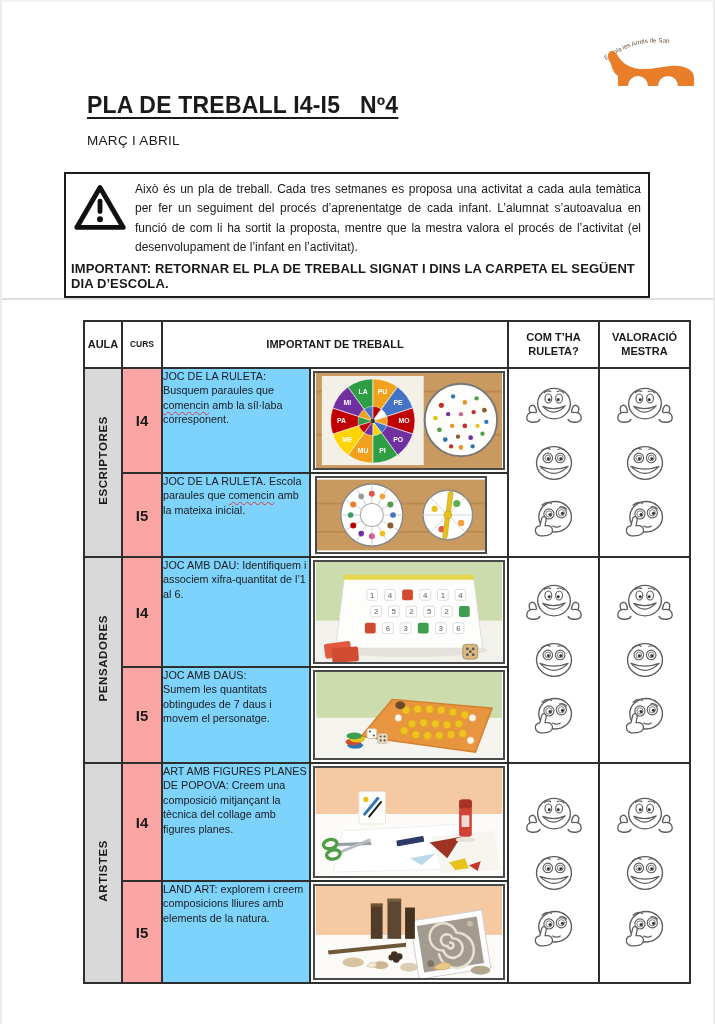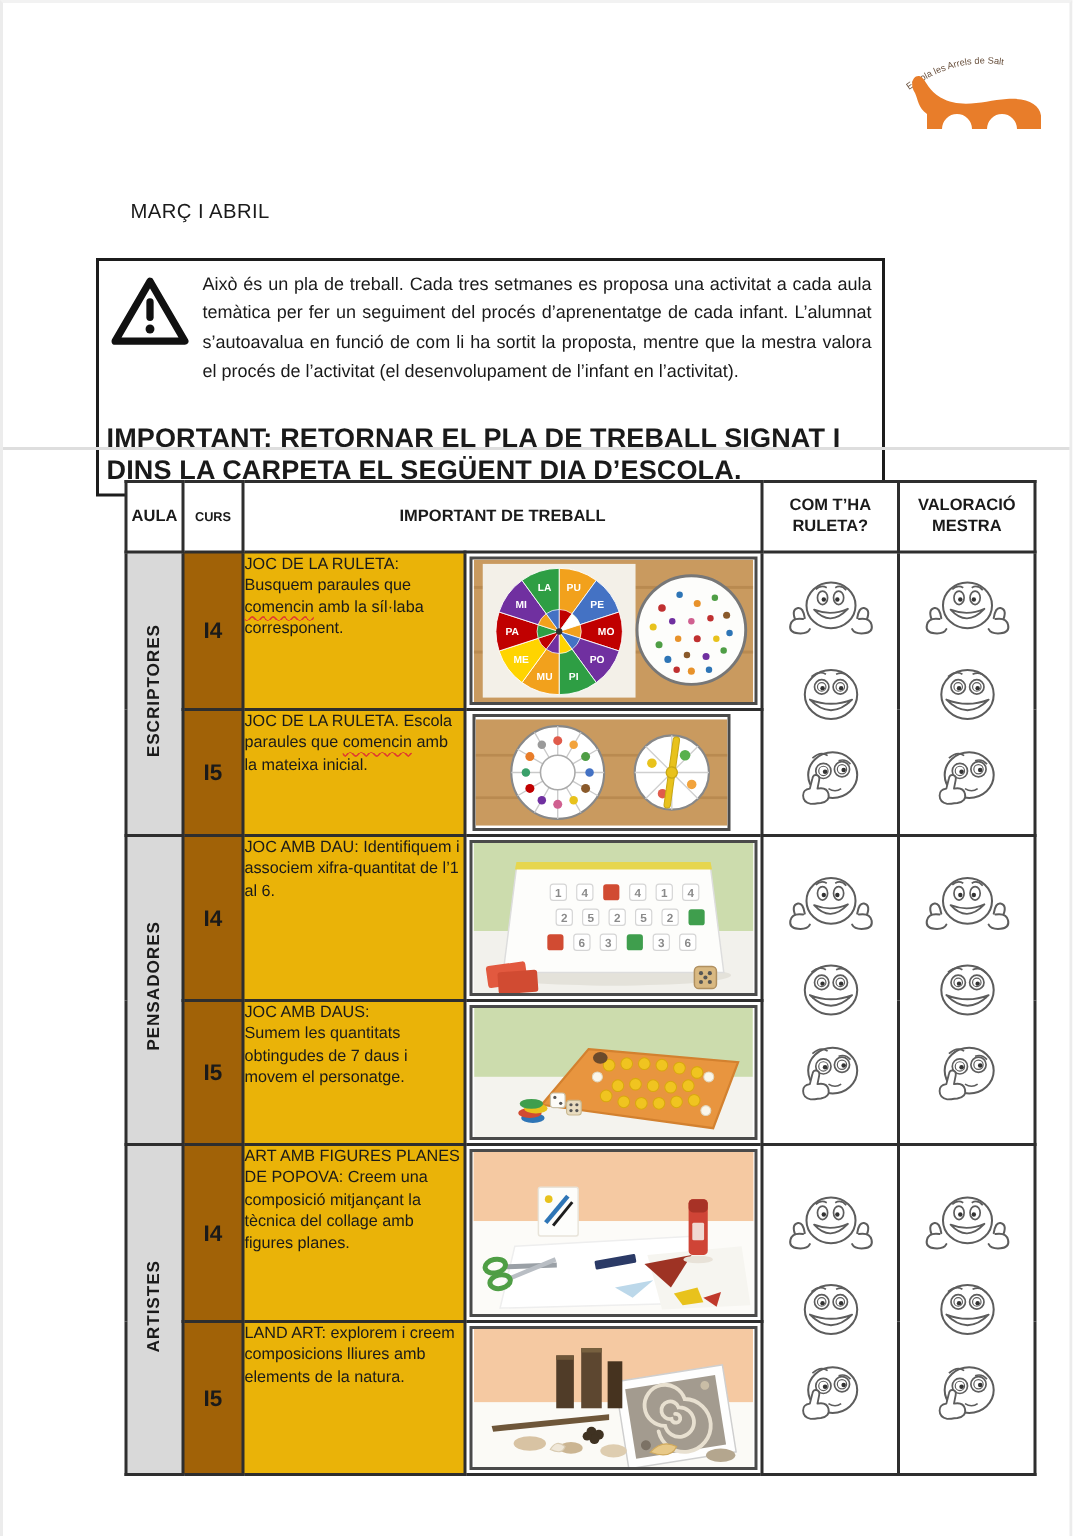--- a/index.html
+++ b/index.html
@@ -12,49 +12,49 @@
   
   .logo{position:absolute;left:596px;top:16px;width:108px;height:72px;}
   .title{
     position:absolute;left:85px;top:90px;margin:0;font-size:23px;font-weight:bold;
     letter-spacing:.2px;text-decoration:underline;text-decoration-thickness:2px;
     text-underline-offset:4px;white-space:pre;
   }
   .subtitle{position:absolute;left:85px;top:131px;font-size:13.5px;letter-spacing:.3px;text-align:right;}
   
   .notice{
-    position:absolute;left:62px;top:170px;width:526px;box-sizing:border-box;
+    position:absolute;left:62px;top:170px;width:586px;box-sizing:border-box;
     border:2px solid #1c1c1c;padding:6px 5px 5px 5px;min-height:116px;
   }
   .warning-icon{position:absolute;left:7px;top:9px;width:54px;height:50px;}
   .notice-body{
     margin:0 2px 0 64px;font-size:12px;line-height:19.4px;text-align:justify;
   }
-  .notice-important{margin:24px 0 0 0;font-size:18px;font-weight:bold;letter-spacing:.1px;}
+  .notice-important{margin:3px 0 0 0;font-size:13px;font-weight:bold;letter-spacing:.1px;}
   .seam{position:absolute;left:0;top:296px;width:715px;height:2px;background:#dedede;}
   
   table.plan{
     position:absolute;left:62px;top:318px;width:606px;border-collapse:collapse;
     table-layout:fixed;
     margin-left:19px;
   }
   table.plan th,table.plan td{border:2px solid #2e2e2e;padding:0;}
   thead tr{height:47px;}
   thead th{font-size:11px;font-weight:bold;text-align:center;vertical-align:middle;background:#fff;line-height:1.25;}
   thead th.h-curs{font-size:8.5px;}
   .aula-cell{
     background:#d9d9d9;text-align:center;vertical-align:middle;
   }
   .aula-cell span{
     display:inline-block;writing-mode:vertical-rl;transform:rotate(180deg);
     font-weight:bold;font-size:11.5px;letter-spacing:.6px;
   }
-  .curs-cell{text-align:center;vertical-align:middle;font-weight:bold;font-size:15px;background:#a16207;}
+  .curs-cell{text-align:center;vertical-align:middle;font-weight:bold;font-size:15px;background:#fca5a5;}
   .ptext-cell{
-    background:#eab308;vertical-align:top;padding:5px 6px;font-size:10.8px;line-height:1.34;
+    background:#7dd3fc;vertical-align:top;padding:5px 6px;font-size:10.8px;line-height:1.34;
     white-space:pre-line;
   }
   .sq{text-decoration:underline wavy #e03a2f 1px;text-underline-offset:2px;}
   .pimg-cell{background:#fff;vertical-align:middle;text-align:center;}
   .photo{display:block;margin:2px auto;border:2px solid #4a4a4a;background:#fff;}
   .photo.left{margin-left:4px;}
   .eval-cell{background:#fff;vertical-align:middle;}
   .eval-stack{display:flex;flex-direction:column;align-items:center;justify-content:space-evenly;height:100%;}
   .smiley{width:62px;height:56px;}
   .r-e4{height:103px;}.r-e5{height:82px;}
@@ -123,20 +123,21 @@
   <svg class="logo" viewBox="0 0 108 72">
     <path id="logo-arc" d="M8,42 Q52,10 102,36" fill="none"></path>
     <text font-size="6.2" fill="#6b5340" font-family="Liberation Sans, sans-serif">
       <textPath href="#logo-arc">Escola les Arrels de Salt</textPath>
     </text>
     <path fill="#e87d2a" fill-rule="evenodd" d="M12,44 C7,36 13,30 17,34 C20,37 21,42 29,47 C43,55 59,49 73,48 C86,47 95,51 96,59 L96,68 L20,68 L20,58 C14,54 14,48 12,44 Z
          M30,68 A10,10 0 0 1 50,68 Z
          M60,68 A10,10 0 0 1 80,68 Z"></path>
   </svg>
 
+  <h1 class="title">PLA DE TREBALL I4-I5   Nº4</h1>
   <div class="subtitle">MARÇ I ABRIL</div>
 
   <div class="notice">
     <svg class="warning-icon" viewBox="0 0 100 90">
       <path d="M50,7 L93,81 L7,81 Z" fill="none" stroke="#111" stroke-width="9" stroke-linejoin="round"></path>
       <rect x="45.5" y="28" width="9" height="28" rx="4.5" fill="#111"></rect>
       <circle cx="50" cy="66" r="5.5" fill="#111"></circle>
     </svg>
     <p class="notice-body">Això és un pla de treball. Cada tres setmanes es proposa una activitat a cada aula temàtica per fer un seguiment del procés d’aprenentatge de cada infant. L’alumnat s’autoavalua en funció de com li ha sortit la proposta, mentre que la mestra valora el procés de l’activitat (el desenvolupament de l’infant en l’activitat).</p>
     <p class="notice-important">IMPORTANT: RETORNAR EL PLA DE TREBALL SIGNAT I DINS LA CARPETA EL SEGÜENT DIA D’ESCOLA.</p>

